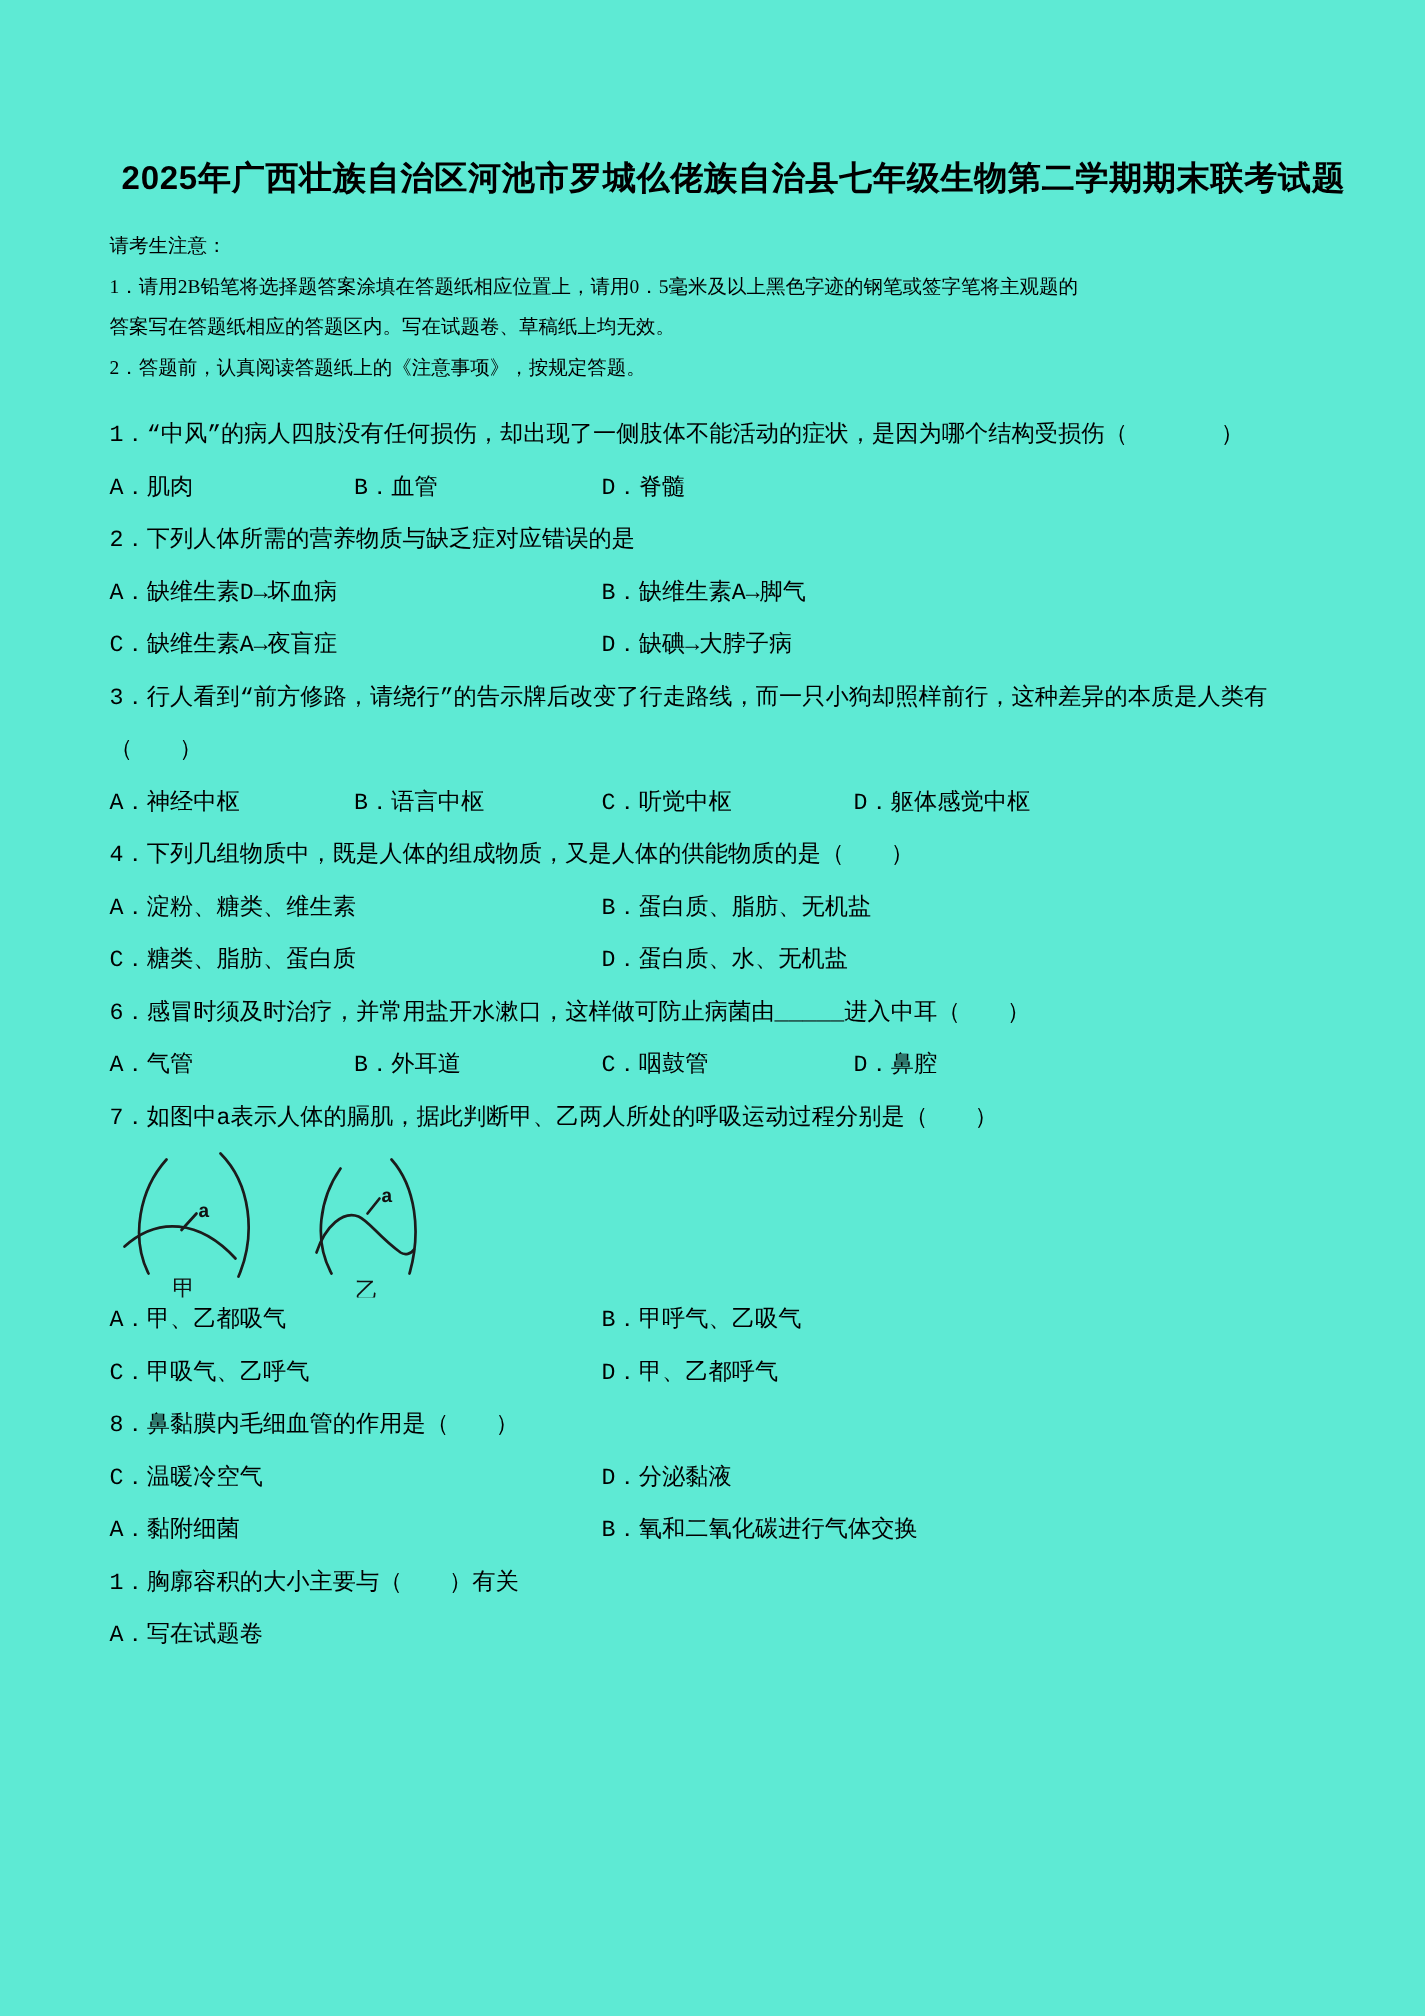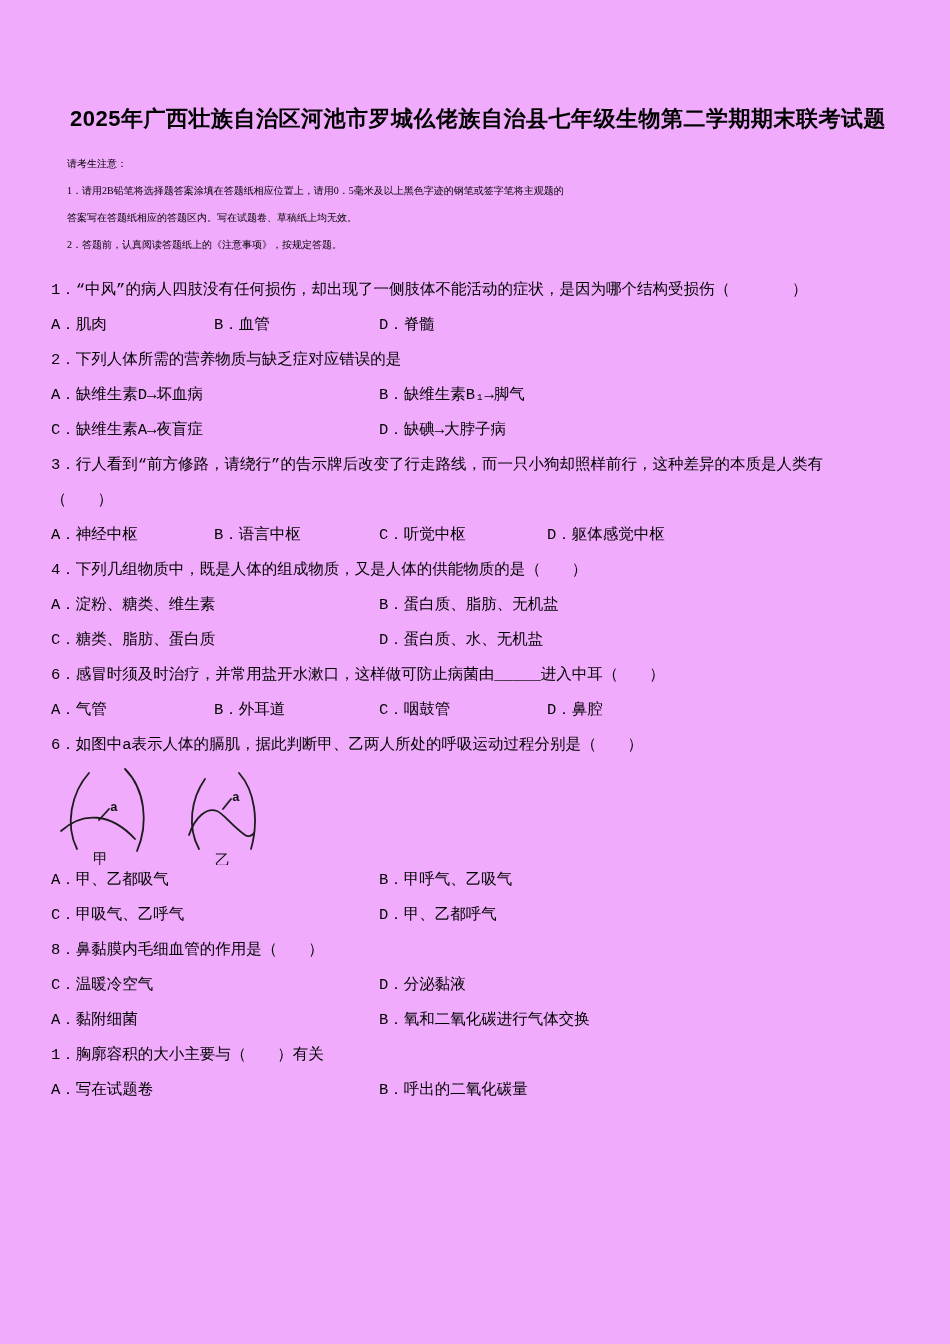--- a/index.html
+++ b/index.html
@@ -1,39 +1,38 @@
 <!DOCTYPE html>
 <html><head>
 <meta charset="utf-8">
 <style>
   * { margin: 0; padding: 0; box-sizing: border-box; }
   html, body { background: #ffffff; }
   .page {
     position: relative;
     width: 950px;
     height: 1344px;
-    background: #f0abfc;
+    background: #5eead4;
     color: #000000;
     font-family: "Liberation Serif", "DejaVu Serif", serif;
-    padding: 104px 45px 0 51px;
+    padding: 104px 45px 0 73px;
     overflow: hidden;
   }
   .title {
     font-size: 22px;
     line-height: 30px;
     font-weight: bold;
     text-align: center;
     font-family: "Liberation Sans", "DejaVu Sans", sans-serif;
     letter-spacing: 0.5px;
   }
   .notice {
     margin-top: 16px;
-    font-size: 10px;
+    font-size: 13px;
     line-height: 27px;
-    margin-left: 16px;
   }
   .notice-line { white-space: pre-line; }
   .questions {
     margin-top: 15px;
     font-size: 15.5px;
     line-height: 35px;
     font-family: Liberation Mono, monospace;
   }
   .q-text { white-space: pre-line; }
   .opt-row { display: flex; justify-content: center; }
@@ -83,21 +82,21 @@
         <div class="opt-row cols-4">
           <span class="opt">A．肌肉</span>
           <span class="opt">B．血管</span>
           <span class="opt">D．脊髓</span>
         </div>
       </div>
       <div class="question">
         <div class="q-text">2．下列人体所需的营养物质与缺乏症对应错误的是</div>
         <div class="opt-row cols-2">
           <span class="opt">A．缺维生素D→坏血病</span>
-          <span class="opt">B．缺维生素B₁→脚气</span>
+          <span class="opt">B．缺维生素A→脚气</span>
         </div>
         <div class="opt-row cols-2">
           <span class="opt">C．缺维生素A→夜盲症</span>
           <span class="opt">D．缺碘→大脖子病</span>
         </div>
       </div>
       <div class="question">
         <div class="q-text">3．行人看到“前方修路，请绕行”的告示牌后改变了行走路线，而一只小狗却照样前行，这种差异的本质是人类有
 （　　）</div>
         <div class="opt-row cols-4">
@@ -121,21 +120,21 @@
       <div class="question">
         <div class="q-text">6．感冒时须及时治疗，并常用盐开水漱口，这样做可防止病菌由_____进入中耳（　　）</div>
         <div class="opt-row cols-4">
           <span class="opt">A．气管</span>
           <span class="opt">B．外耳道</span>
           <span class="opt">C．咽鼓管</span>
           <span class="opt">D．鼻腔</span>
         </div>
       </div>
       <div class="question">
-        <div class="q-text">6．如图中a表示人体的膈肌，据此判断甲、乙两人所处的呼吸运动过程分别是（　　）</div>
+        <div class="q-text">7．如图中a表示人体的膈肌，据此判断甲、乙两人所处的呼吸运动过程分别是（　　）</div>
   <div class="figure">
     <svg width="240" height="100" viewBox="0 0 240 100">
       <g>
         <path class="fig-stroke" d="M34,8 C16,28 10,60 22,84"></path>
         <path class="fig-stroke" d="M70,4 C90,24 94,58 82,86"></path>
         <path class="fig-stroke" d="M6,66 C28,46 56,48 80,74"></path>
         <path class="fig-stroke" d="M44,55 L54,44"></path>
         <text class="fig-ann" x="55" y="46">a</text>
         <text class="fig-label" x="38" y="99">甲</text>
       </g>
@@ -166,17 +165,16 @@
         </div>
         <div class="opt-row cols-2">
           <span class="opt">A．黏附细菌</span>
           <span class="opt">B．氧和二氧化碳进行气体交换</span>
         </div>
       </div>
       <div class="question">
         <div class="q-text">1．胸廓容积的大小主要与（　　）有关</div>
         <div class="opt-row cols-2">
           <span class="opt">A．写在试题卷</span>
-          <span class="opt">B．呼出的二氧化碳量</span>
         </div>
       </div>
     </div>
 </div>
 
 </body></html>

